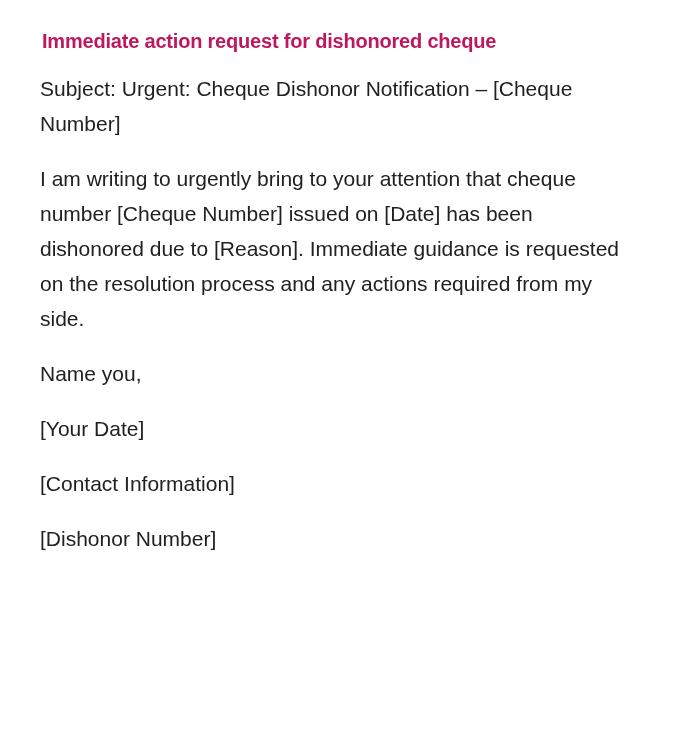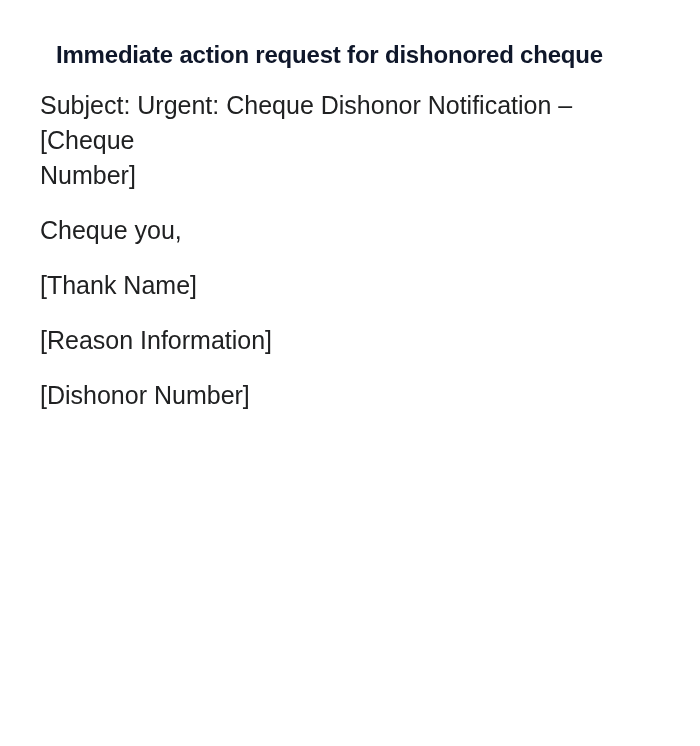--- a/index.html
+++ b/index.html
@@ -11,51 +11,56 @@
     height: 746px;
     background: #ffffff;
     overflow: hidden;
     font-family: "Liberation Sans", "DejaVu Sans", sans-serif;
     color: #202122;
   }
   .doc {
     padding: 22px 40px 0 40px;
   }
   h1.letter-title {
-    font-size: 24px;
+    font-size: 20px;
     line-height: 34px;
     font-weight: 700;
-    color: #0f172a;
-    margin: 16px;
+    color: #be185d;
+    margin: 2px;
     letter-spacing: -0.2px;
     white-space: nowrap;
   }
   .doc p {
-    font-size: 25px;
+    font-size: 21px;
     line-height: 35px;
     font-weight: 400;
     margin: 20px 0 0 0;
     white-space: pre-line; 
   }
   .doc p.subject-line {
     margin-top: 13px;
   }
 </style>
 </head>
 <body>
 
 <div class="doc">
   <h1 class="letter-title">Immediate action request for dishonored cheque</h1>
 
   <p class="subject-line">Subject: Urgent: Cheque Dishonor Notification – [Cheque
 Number]</p>
 
 
+  <p>I am writing to urgently bring to your attention that cheque
+number [Cheque Number] issued on [Date] has been
+dishonored due to [Reason]. Immediate guidance is requested
+on the resolution process and any actions required from my
+side.</p>
 
 
-  <p>Cheque you,</p>
+  <p>Name you,</p>
 
-  <p>[Thank Name]</p>
+  <p>[Your Date]</p>
 
-  <p>[Reason Information]</p>
+  <p>[Contact Information]</p>
 
   <p>[Dishonor Number]</p>
 </div>
 
 </body></html>

